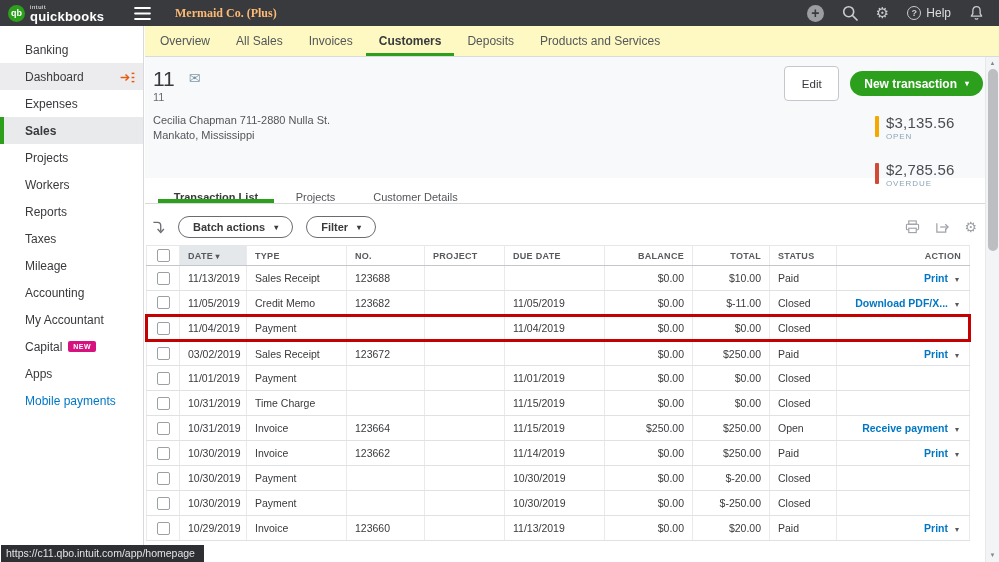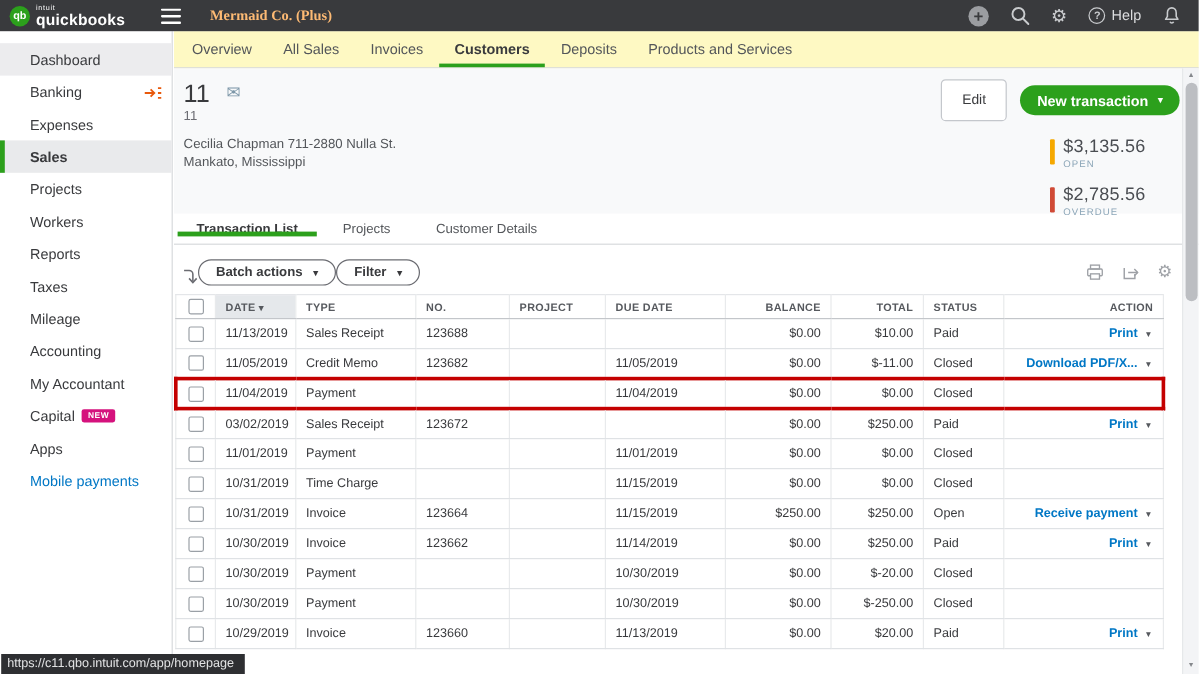--- a/index.html
+++ b/index.html
@@ -56,39 +56,39 @@
   .cust-address { margin-top:10px; font-size:11px; color:#53565a; line-height:1.4; }
 
   .cust-right { position:absolute; top:9px; right:16px; display:flex; flex-direction:column; align-items:flex-end; }
   .btn-row { display:flex; gap:11px; align-items:center; }
   .edit-btn { width:55px; height:35px; background:#fff; border:1px solid #c4c7cc; border-radius:4px;
               font-size:11.5px; color:#393a3d; cursor:pointer; font-family:inherit; }
   .new-txn-btn { height:25px; background:var(--brand-green); color:#fff; border:none; border-radius:13px;
                  font-size:12px; font-weight:bold; padding:0 14px; display:flex; align-items:center; gap:8px;
                  cursor:pointer; font-family:inherit; }
   .caret-white { font-size:8px; color:#fff; }
-  .balances { margin-top:13px; display:flex; flex-direction:column; gap:13px; width:108px; }
+  .balances { margin-top:13px; display:flex; flex-direction:column; gap:20px; width:108px; }
   .bal-row { display:flex; gap:7px; }
   .bal-bar { width:4px; height:21px; border-radius:1px; margin-top:2px; flex:none; }
   .bal-amount { font-size:15px; color:#4a4d52; letter-spacing:.2px; }
   .bal-label { font-size:8px; color:#8ca6b8; letter-spacing:.9px; margin-top:1px; }
 
-  .subtabbar { height:26px; display:flex; align-items:center; border-bottom:1px solid #d8dadd; background:#fff; padding-left:3px; }
+  .subtabbar { height:26px; display:flex; align-items:flex-end; border-bottom:1px solid #d8dadd; background:#fff; padding-left:13px; }
   .subtab { font-size:11px; color:#53565a; display:flex; align-items:center; justify-content:center;
             cursor:pointer; position:relative; }
   .subtab[data-name="subtab-transaction-list"] { width:116px; }
   .subtab[data-name="subtab-projects"] { width:81px; }
   .subtab[data-name="subtab-customer-details"] { width:117px; }
   .subtab.active { font-weight:bold; color:#393a3d; }
   .subtab.active::after { content:""; position:absolute; left:0; right:0; bottom:0; height:4px; background:var(--brand-green); }
   .subtab-divider { width:1px; background:#d8dadd; margin:6px 0; }
 
   .toolbar { margin-top:11px; display:flex; align-items:center; justify-content:space-between;
              height:24px; padding:0 22px 0 7px; }
-  .toolbar-left { display:flex; align-items:flex-end; }
+  .toolbar-left { display:flex; align-items:center; gap:13px; }
   .pill { height:22px; border:1px solid #6b6c72; border-radius:12px; background:#fff; font-size:11px;
           font-weight:bold; color:#393a3d; padding:0 14px; display:flex; align-items:center; gap:9px;
           cursor:pointer; font-family:inherit; }
   .caret { font-size:8px; color:#393a3d; }
   .toolbar-right { display:flex; align-items:center; gap:15px; }
   .tr-gear { color:#9ea1a6; font-size:14px; font-family:"DejaVu Sans",sans-serif; line-height:1; cursor:pointer; }
   .jump-icon, .tr-svg { display:block; cursor:pointer; }
 
   
   .txn-table { border-collapse:collapse; table-layout:fixed; width:823px; margin-top:6px; font-size:10.5px; }
@@ -156,25 +156,25 @@
     </span>
     <svg class="tb-svg" data-name="notifications-bell-icon" viewBox="0 0 16 17" width="15" height="16">
       <path d="M8 1.6 C5.5 1.6 4.1 3.6 4.1 6 v3.2 L2.5 11.8 h11 L11.9 9.2 V6 c0-2.4-1.4-4.4-3.9-4.4 z" fill="none" stroke="#c9cbce" stroke-width="1.4" stroke-linejoin="round"></path>
       <path d="M6.4 14 a1.7 1.7 0 0 0 3.2 0" fill="none" stroke="#c9cbce" stroke-width="1.4"></path>
     </svg>
   </div>
 </div>
 
 <div class="sidebar" data-name="sidebar">
   <nav data-name="sidebar-nav">
+      <div class="sb-item" data-name="sidebar-item-banking">
+        <span class="sb-label" data-name="sidebar-item-label">Banking</span>
+      </div>
       <div class="sb-item hover" data-name="sidebar-item-dashboard">
         <span class="sb-label" data-name="sidebar-item-label">Dashboard</span>
-      </div>
-      <div class="sb-item" data-name="sidebar-item-banking">
-        <span class="sb-label" data-name="sidebar-item-label">Banking</span>
       </div>
       <div class="sb-item" data-name="sidebar-item-expenses">
         <span class="sb-label" data-name="sidebar-item-label">Expenses</span>
       </div>
       <div class="sb-item selected" data-name="sidebar-item-sales">
         <span class="sb-label" data-name="sidebar-item-label">Sales</span>
       </div>
       <div class="sb-item" data-name="sidebar-item-projects">
         <span class="sb-label" data-name="sidebar-item-label">Projects</span>
       </div>

